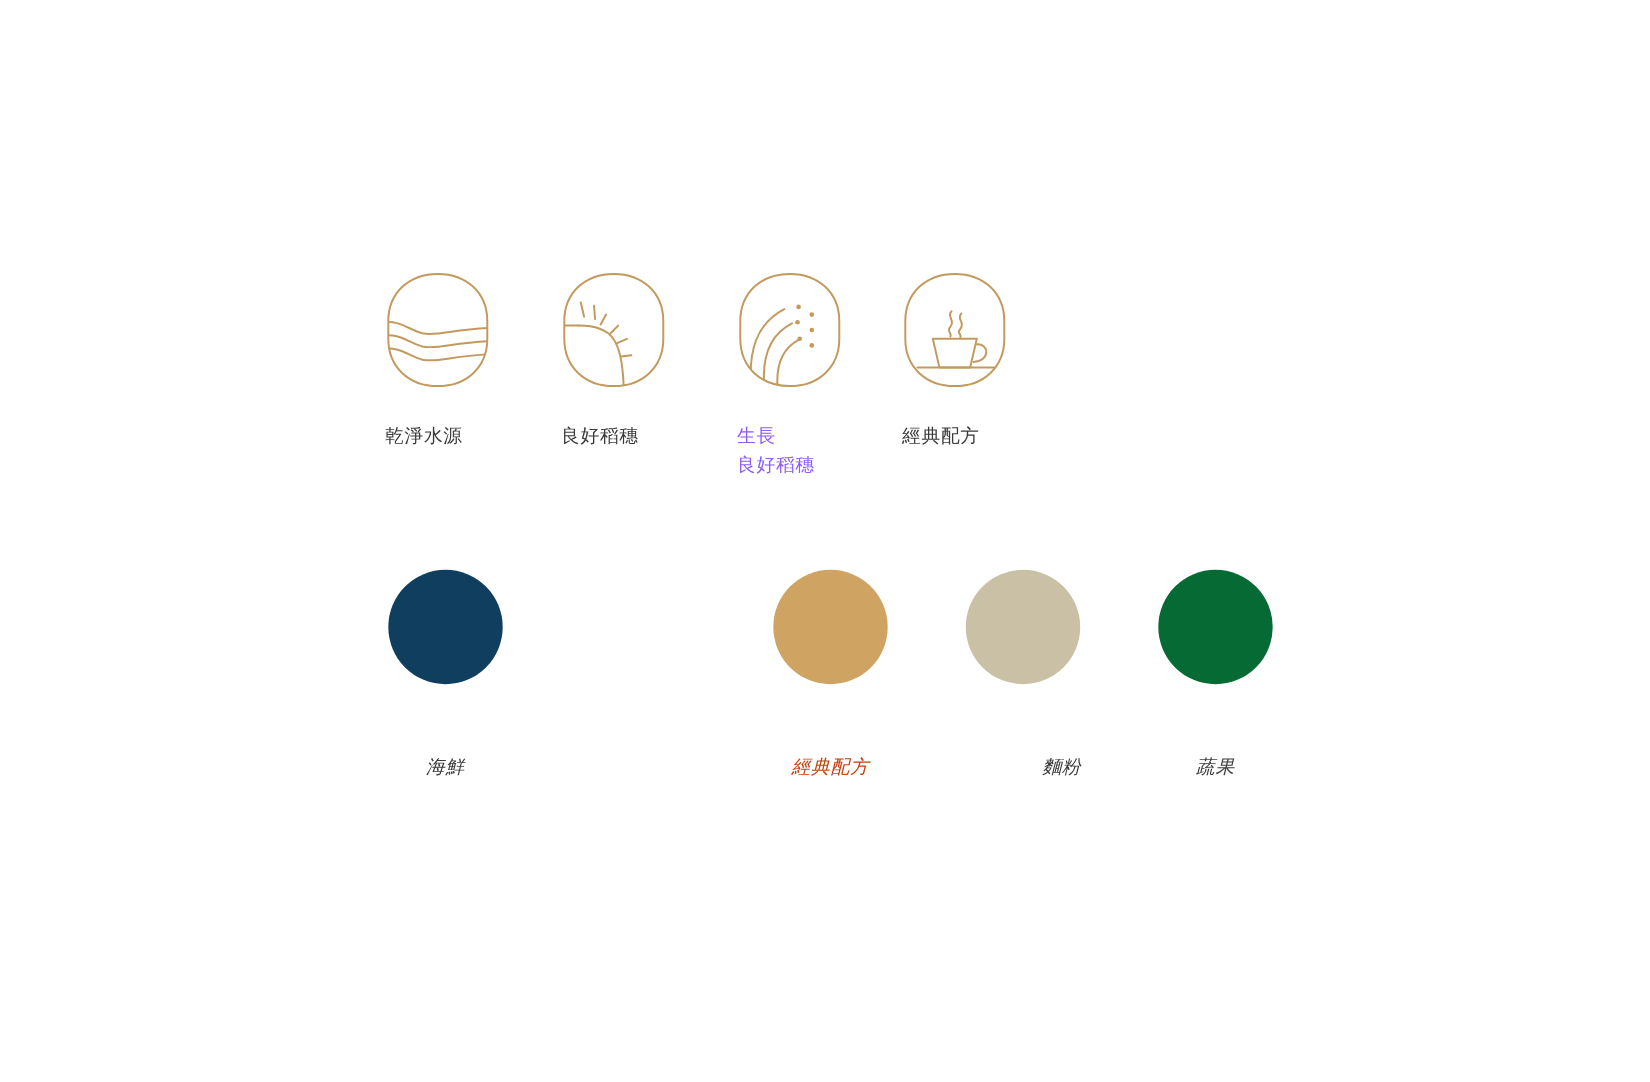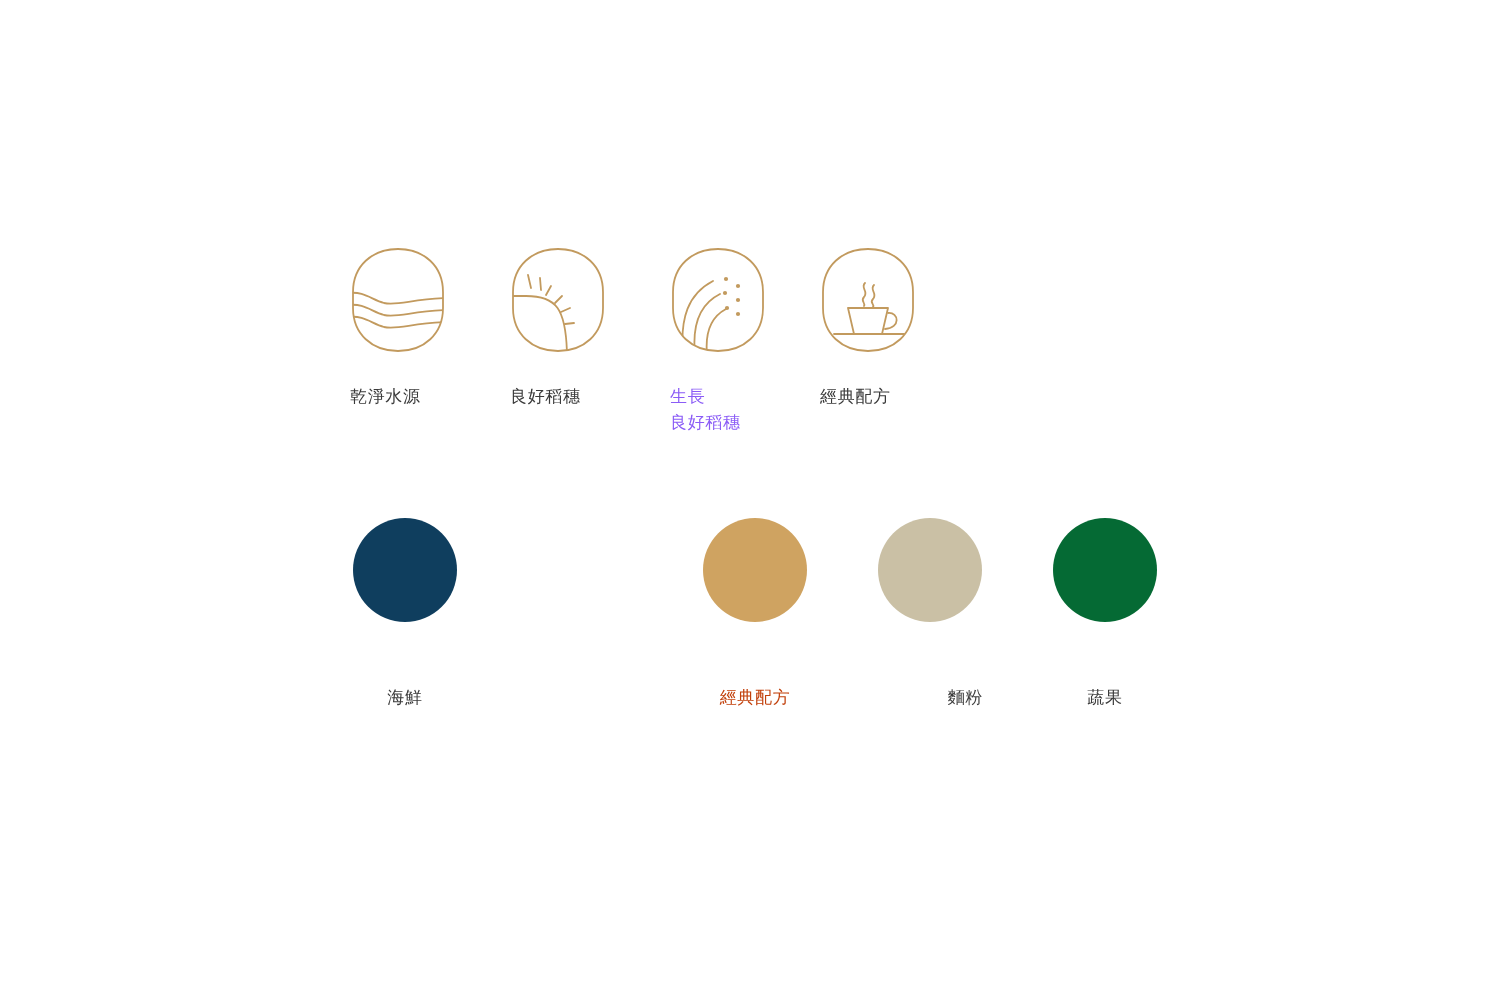--- a/index.html
+++ b/index.html
@@ -58,20 +58,21 @@
   .icon-cell-2 { left: 320px; }
   .icon-cell-3 { left: 470px; }
 
   
   .swatch-row {
     position: absolute;
     left: 352px;
     top: 518px;
     width: 810px;
     height: 200px;
+    font-style: italic;
   }
 
   .swatch-cell {
     position: absolute;
     top: 0;
     width: 106px;
     text-align: center;
   }
 
   .swatch-dot {

